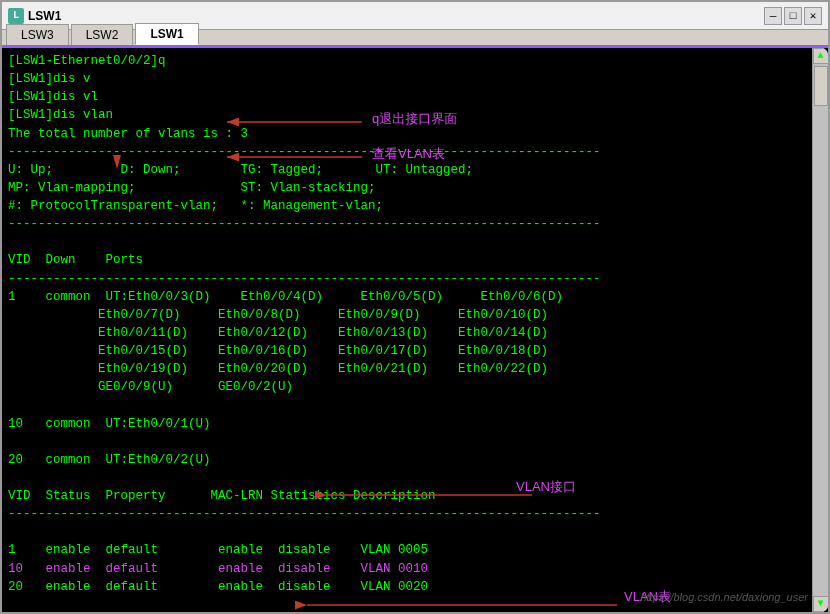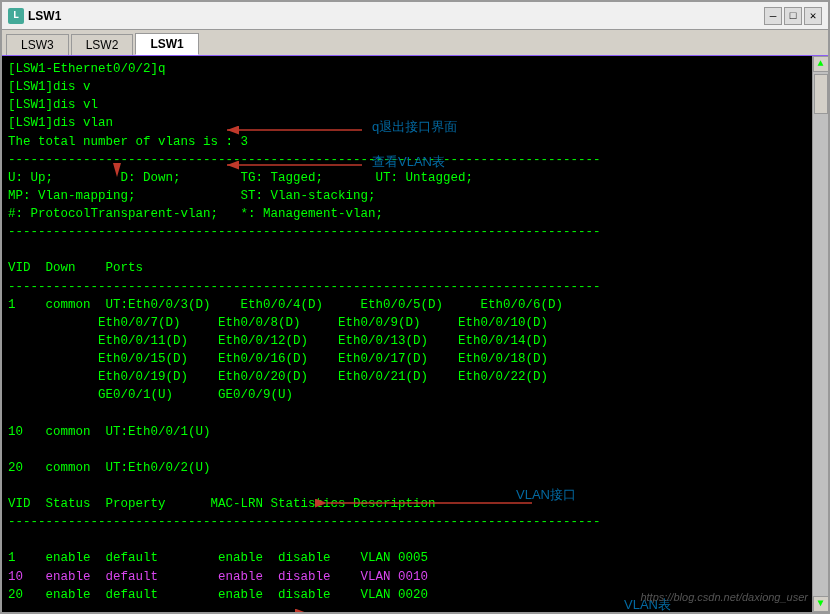--- a/index.html
+++ b/index.html
@@ -53,25 +53,25 @@
       height: 18px;
       background: #ddd;
       border: 1px solid #999;
       display: flex; align-items: center; justify-content: center;
       font-size: 11px;
       cursor: pointer;
     }
 
     .tab-bar {
       background: #d4d0c8;
-      height: 26px;
+      height: 18px;
       display: flex;
       align-items: flex-end;
       padding: 0 4px;
-      border-bottom: 1px solid #8b5cf6;
+      border-bottom: 3px solid #8b5cf6;
       flex-shrink: 0;
     }
 
     .tab {
       padding: 3px 14px;
       font-size: 12px;
       font-family: Arial, sans-serif;
       border: 1px solid #999;
       border-bottom: none;
       background: #d4d0c8;
@@ -88,20 +88,21 @@
 
     .terminal {
       flex: 1;
       background: #000;
       color: #00ff00;
       font-size: 12.5px;
       line-height: 1.45;
       padding: 4px 6px;
       overflow: hidden;
       position: relative;
+      border-radius: 7px;
     }
 
     .scrollbar {
       position: absolute;
       right: 0; top: 0; bottom: 0;
       width: 16px;
       background: #c0c0c0;
       border-left: 1px solid #999;
       display: flex; flex-direction: column;
       align-items: center;
@@ -129,21 +130,21 @@
       margin-right: 18px;
     }
 
     .line {
       white-space: pre;
       color: #00ff00;
     }
 
     .annotation {
       position: absolute;
-      color: #0369a1;
+      color: #d946ef;
       font-family: Arial, sans-serif;
       font-size: 13px;
       font-weight: normal;
       pointer-events: none;
     }
 
     
     .watermark {
       position: absolute;
       bottom: 6px;
@@ -199,21 +200,21 @@
       <div class="line">#: ProtocolTransparent-vlan;   *: Management-vlan;</div>
       <div class="line">-------------------------------------------------------------------------------</div>
       <div class="line">&nbsp;</div>
       <div class="line">VID  Down    Ports</div>
       <div class="line">-------------------------------------------------------------------------------</div>
       <div class="line">1    common  UT:Eth0/0/3(D)    Eth0/0/4(D)     Eth0/0/5(D)     Eth0/0/6(D)</div>
       <div class="line">            Eth0/0/7(D)     Eth0/0/8(D)     Eth0/0/9(D)     Eth0/0/10(D)</div>
       <div class="line">            Eth0/0/11(D)    Eth0/0/12(D)    Eth0/0/13(D)    Eth0/0/14(D)</div>
       <div class="line">            Eth0/0/15(D)    Eth0/0/16(D)    Eth0/0/17(D)    Eth0/0/18(D)</div>
       <div class="line">            Eth0/0/19(D)    Eth0/0/20(D)    Eth0/0/21(D)    Eth0/0/22(D)</div>
-      <div class="line">            GE0/0/1(U)      GE0/0/9(U)</div>
+      <div class="line">            GE0/0/9(U)      GE0/0/2(U)</div>
       <div class="line">&nbsp;</div>
       <div class="line">10   common  UT:Eth0/0/1(U)</div>
       <div class="line">&nbsp;</div>
       <div class="line">20   common  UT:Eth0/0/2(U)</div>
       <div class="line">&nbsp;</div>
       <div class="line">VID  Status  Property      MAC-LRN Statistics Description</div>
       <div class="line">-------------------------------------------------------------------------------</div>
       <div class="line">&nbsp;</div>
       <div class="line">1    enable  default        enable  disable    VLAN 0005</div>
       <div class="line row-orange">10   enable  default        enable  disable    VLAN 0010</div>

